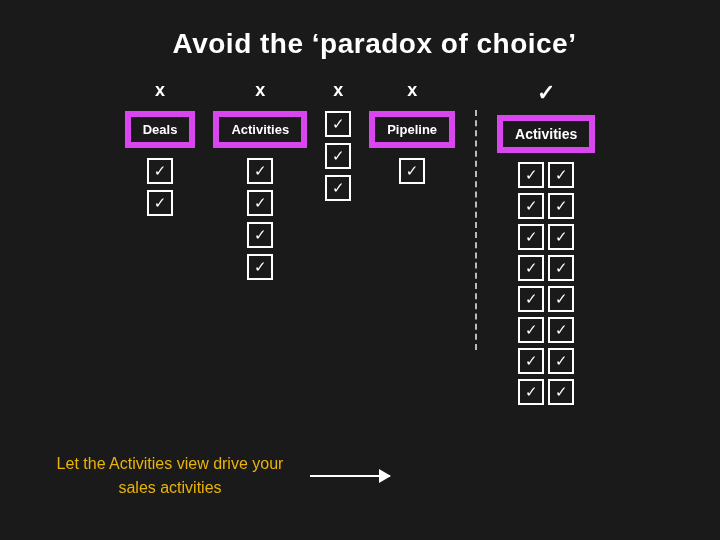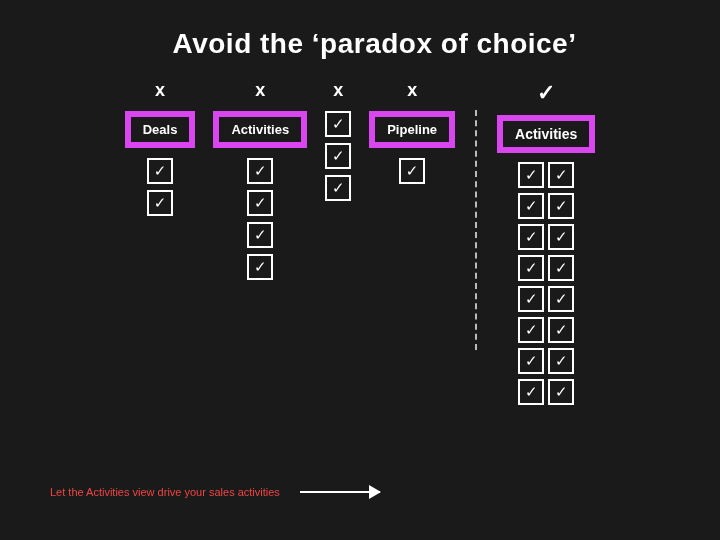--- a/index.html
+++ b/index.html
@@ -107,23 +107,23 @@
     .bottom-section {
       position: absolute;
       bottom: 40px;
       left: 50px;
       display: flex;
       align-items: center;
       gap: 20px;
     }
 
     .bottom-text {
-      font-size: 11px;
+      font-size: 16px;
       text-align: center;
-      color: #ef4444;
+      color: #eab308;
       max-width: 240px;
       line-height: 1.5;
     }
 
     .arrow {
       display: flex;
       align-items: center;
     }
 
     .arrow-line {

